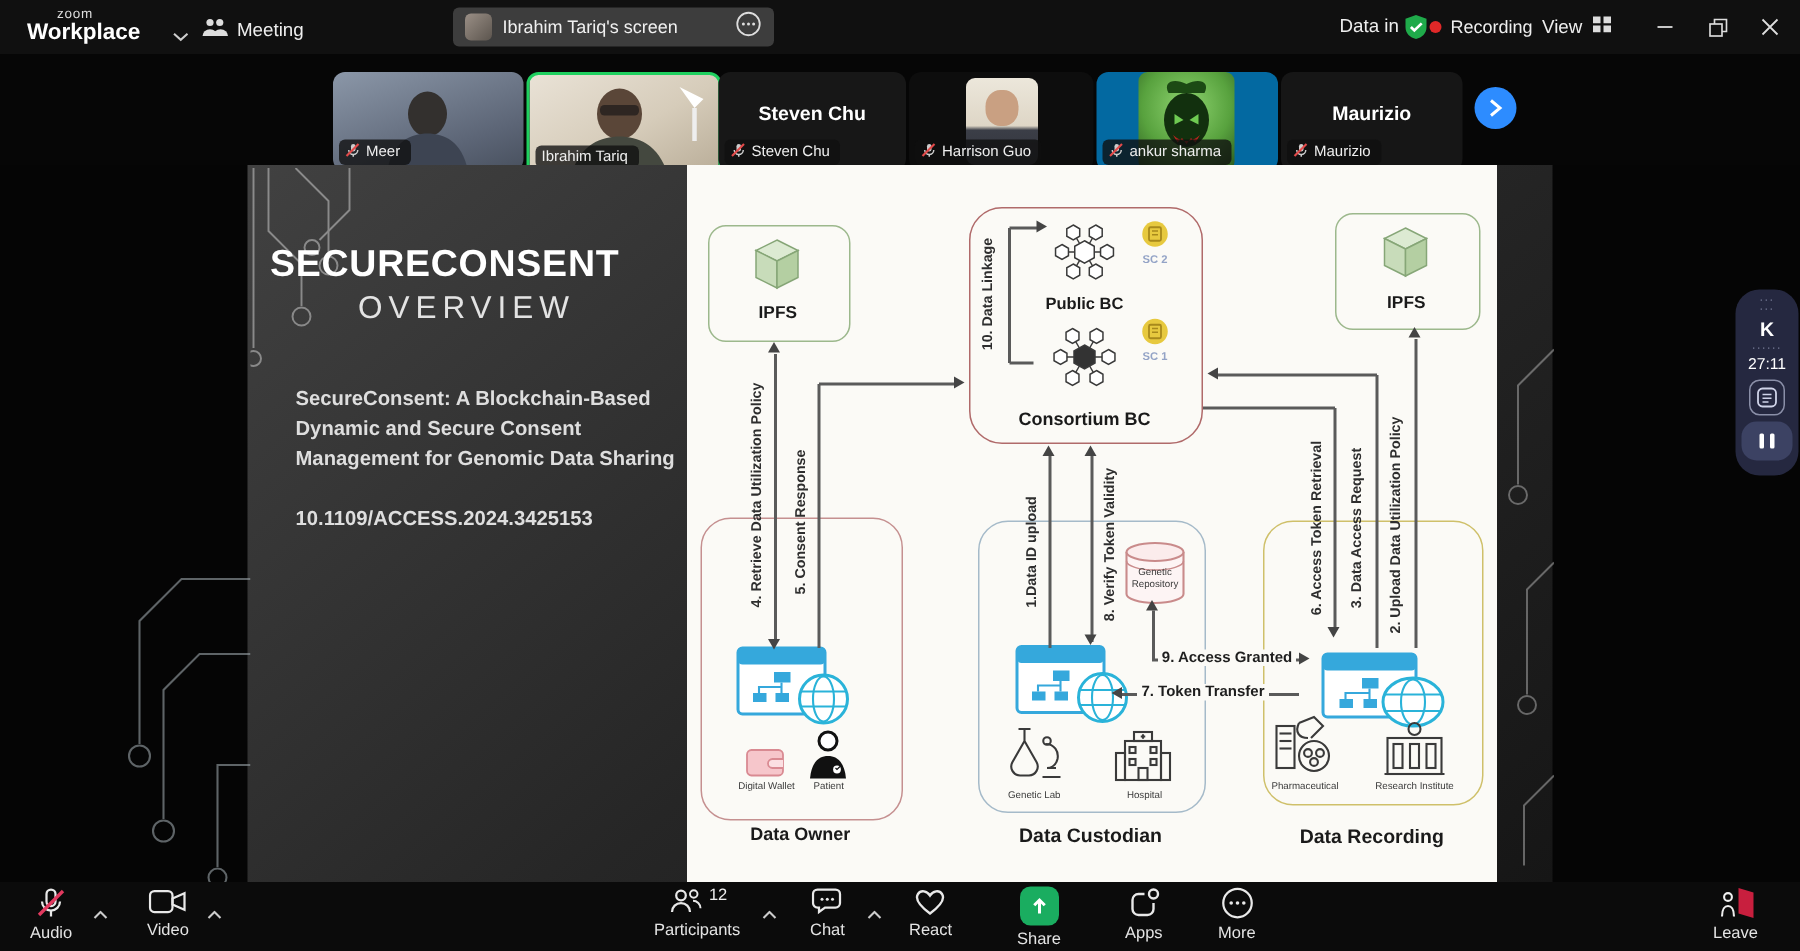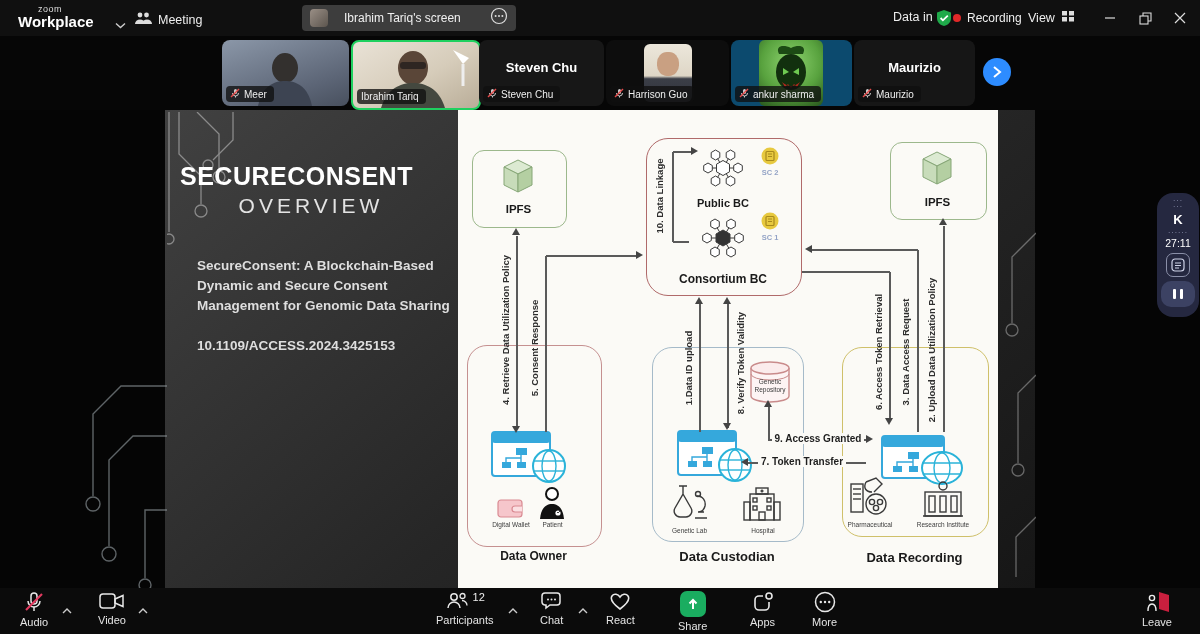--- a/index.html
+++ b/index.html
@@ -4,31 +4,31 @@
 <style>
   html,body{margin:0;padding:0;}
   body{width:1200px;height:634px;background:#000;font-family:"Liberation Sans",sans-serif;position:relative;overflow:hidden;color:#fff;}
   .abs{position:absolute;}
   
   .tbar{left:0;top:0;width:1200px;height:36px;background:#101010;}
   .logo-top{left:38px;top:4px;font-size:9px;color:#ddd;letter-spacing:.5px;}
   .logo-bottom{left:18px;top:13px;font-size:15px;font-weight:bold;color:#fff;}
   .tb-chev{left:115px;top:15px;}
   .meeting{left:128px;top:8px;display:flex;align-items:center;gap:6px;font-size:12.5px;color:#eee;padding:3px 6px;border-radius:6px;}
-  .pill{left:302px;top:5px;width:198px;height:26px;background:#3d3d3d;border-radius:4px;display:flex;align-items:center;gap:16px;padding:0 8px;}
+  .pill{left:302px;top:5px;width:198px;height:26px;background:#3d3d3d;border-radius:4px;display:flex;align-items:center;gap:7px;padding:0 8px;}
   .pill-av{width:18px;height:18px;border-radius:4px;background:linear-gradient(135deg,#9a8f86,#5c554e);}
   .pill-txt{font-size:12px;color:#f0f0f0;flex:1;white-space:nowrap;}
   .signin{left:893px;top:10px;font-size:12.5px;color:#eee;}
   .rec{left:953px;top:11px;display:flex;align-items:center;gap:6px;font-size:12px;color:#eee;}
   .recdot{width:8px;height:8px;border-radius:50%;background:#e02828;}
   .view{left:1028px;top:10px;display:flex;align-items:center;gap:6px;font-size:12.5px;color:#eee;}
   .winbtn{top:6px;width:30px;height:24px;display:flex;align-items:center;justify-content:center;}
   
   .strip{left:0;top:36px;width:1200px;height:74px;background:#060606;}
-  .tile{top:40px;height:66px;background:#141414;overflow:hidden;border-radius:8px;}
+  .tile{top:48px;height:66px;background:#141414;overflow:hidden;border-radius:8px;}
   .tile.active{border:2px solid #1fd05f;}
   .chip{position:absolute;left:4px;bottom:4px;background:rgba(15,15,15,.78);border-radius:4px;padding:2px 7px 2px 4px;font-size:10px;color:#eee;display:flex;align-items:center;gap:4px;white-space:nowrap;}
   .center-name{position:absolute;left:0;right:0;top:20px;text-align:center;font-size:13px;font-weight:bold;color:#fff;}
   .avatar-sq{position:absolute;border-radius:6px;}
   .nextbtn{left:983px;top:58px;width:28px;height:28px;border-radius:50%;background:#2d8cff;display:flex;align-items:center;justify-content:center;}
   
   .sharebg{left:0;top:110px;width:1200px;height:478px;background:#050505;}
   .slide{left:165px;top:110px;width:870px;height:478px;background:linear-gradient(140deg,#414141 0%,#262626 55%,#161616 100%);}
   .card{left:458px;top:110px;width:540px;height:478px;background:#fbfaf6;}
   .s-title1{left:180px;top:162px;width:262px;text-align:left;font-size:25px;font-weight:bold;color:#fff;letter-spacing:.5px;}
@@ -197,21 +197,21 @@
     <span><svg width="10" height="10">
           <rect x="4" y="1" width="3" height="5" rx="1.5" fill="#ccc"></rect>
           <path d="M2.5 5 a3 3 0 0 0 6 0" stroke="#ccc" fill="none" stroke-width="1"></path>
           <line x1="5.5" y1="8" x2="5.5" y2="9.5" stroke="#ccc"></line>
           <line x1="1" y1="9" x2="9" y2="1" stroke="#e34a4a" stroke-width="1.4"></line>
         </svg></span>
     <span>Harrison Guo</span>
   </div>
 </div>
 
-<div class="abs tile" style="left:731px;width:121px;background:#0c4a6e">
+<div class="abs tile" style="left:731px;width:121px;background:#0369a1">
   <div class="avatar-sq" style="left:28px;top:0;width:64px;height:66px;background:radial-gradient(circle at 50% 35%,#8fd470 0%,#58a23e 55%,#27541c 100%)">
     <svg width="64" height="66">
         <path d="M20 14 C16 6 24 4 32 8 C40 4 48 6 44 14 Z" fill="#1c4a14"></path>
         <ellipse cx="32" cy="32" rx="15" ry="18" fill="#12300e"></ellipse>
         <path d="M24 28 l6 4 l-6 3 Z" fill="#6fca52"></path>
         <path d="M40 28 l-6 4 l6 3 Z" fill="#6fca52"></path>
         <path d="M23 42 q9 8 18 0 l-3 5 l-3 -3 l-3 4 l-3 -4 l-3 3 Z" fill="#b3261e"></path>
       </svg>
   </div>
   <div class="chip">

